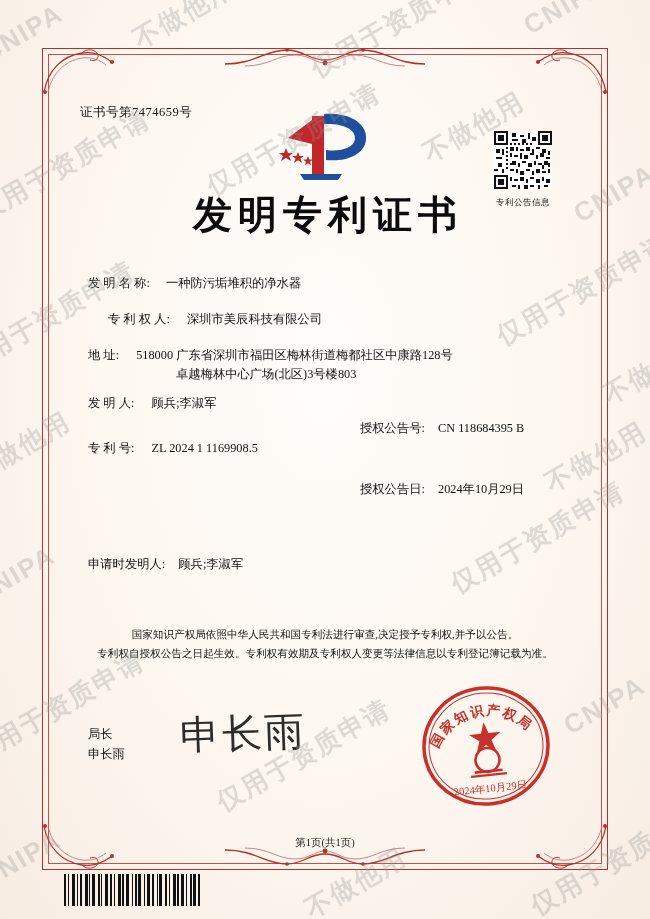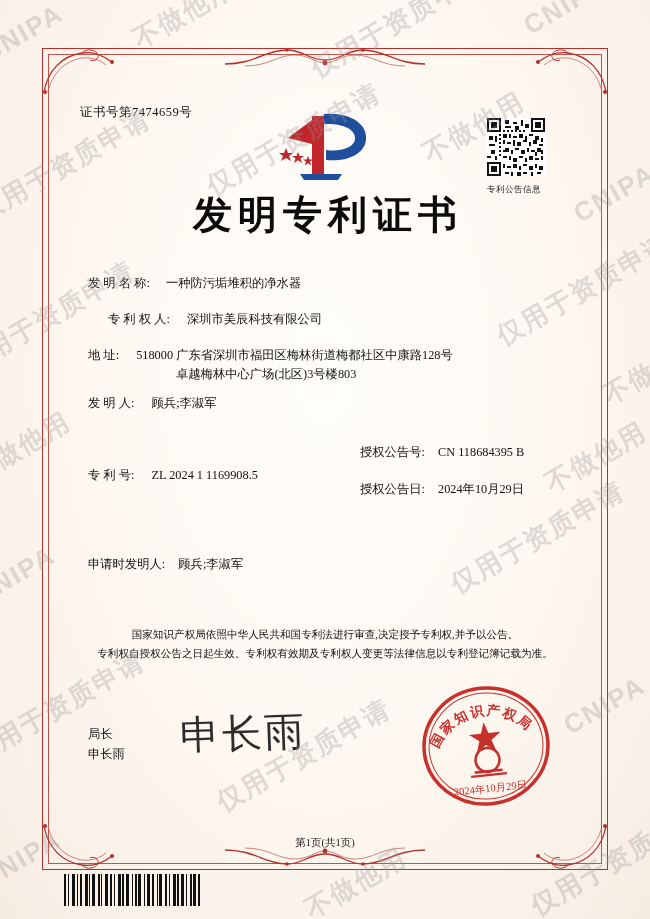--- a/index.html
+++ b/index.html
@@ -117,23 +117,23 @@
   #cnipa-logo {
     position: absolute;
     left: 272px; top: 108px;
     width: 106px; height: 74px;
   }
   #cnipa-logo svg { display:block; width:100%; height:100%; }
 
   
   #qr-block {
     position: absolute;
-    left: 487px; top: 118px;
+    left: 487px; top: 131px;
     width: 72px;
-    text-align: left;
+    text-align: center;
   }
   #qr-code {
     width: 58px; height: 58px;
     margin: 0 auto;
     image-rendering: pixelated;
   }
   #qr-caption {
     margin-top: 4px;
     font-size: 8.5px;
     color: #222;
@@ -168,22 +168,22 @@
   .field .val {
     display: inline-block;
     color: #111;
   }
 
   #field-name      { left: 88px; top: 275px; }
   #field-patentee  { left: 88px; top: 311px; margin-left: 20px; }
   #field-address   { left: 88px; top: 347px; }
   #field-address-2 { left: 176px; top: 366px; }
   #field-inventor  { left: 88px; top: 395px; }
-  #field-patentno  { left: 88px; top: 440px; margin-top: 27px; }
-  #field-pubno     { left: 360px; top: 444px; font-family: Liberation Serif, serif; }
+  #field-patentno  { left: 88px; top: 440px; }
+  #field-pubno     { left: 360px; top: 420px; font-family: Liberation Serif, serif; }
   #field-appdate   { left: 88px; top: 481px; }
   #field-pubdate   { left: 360px; top: 481px; }
   #field-app-holder{ left: 88px; top: 519px; }
   #field-app-inv   { left: 88px; top: 556px; }
 
   #statement {
     position: absolute;
     left: 72px; top: 625px;
     width: 506px;
     font-size: 10.6px;

